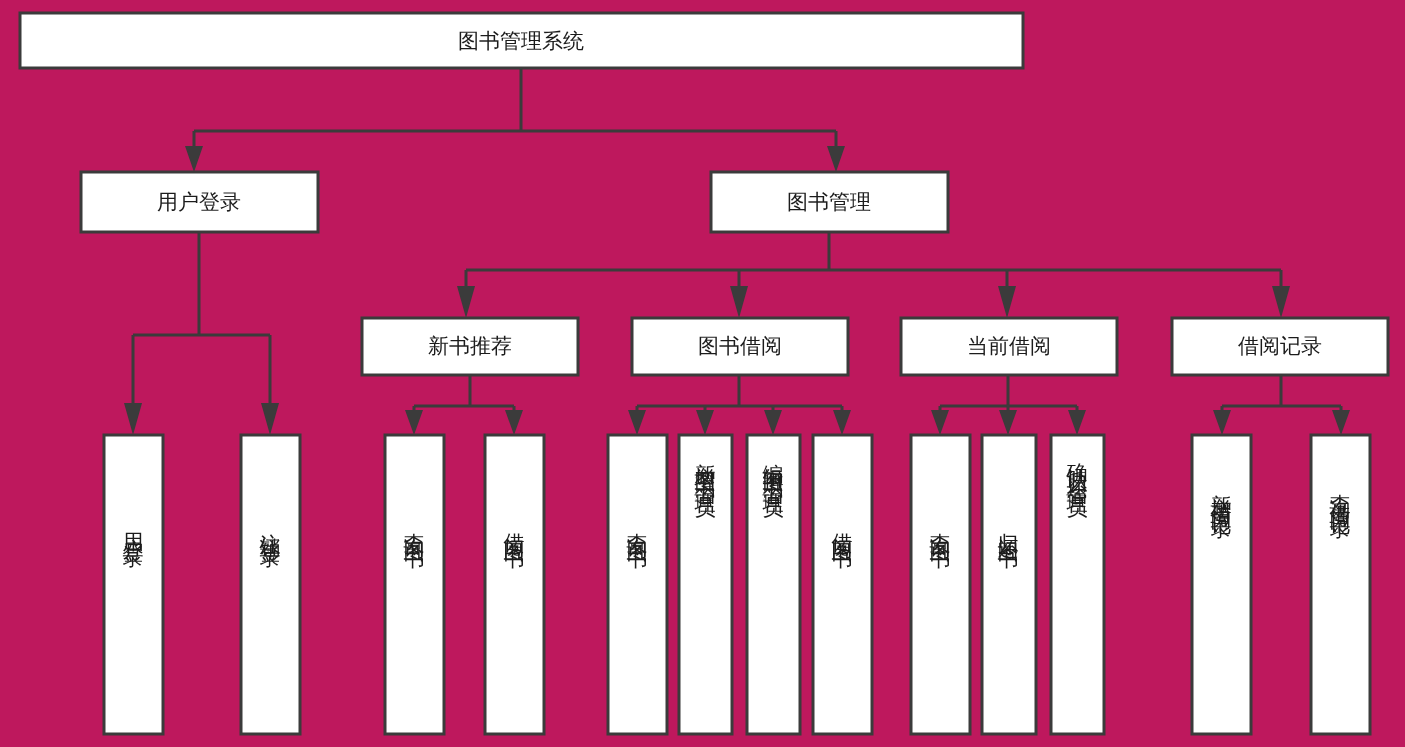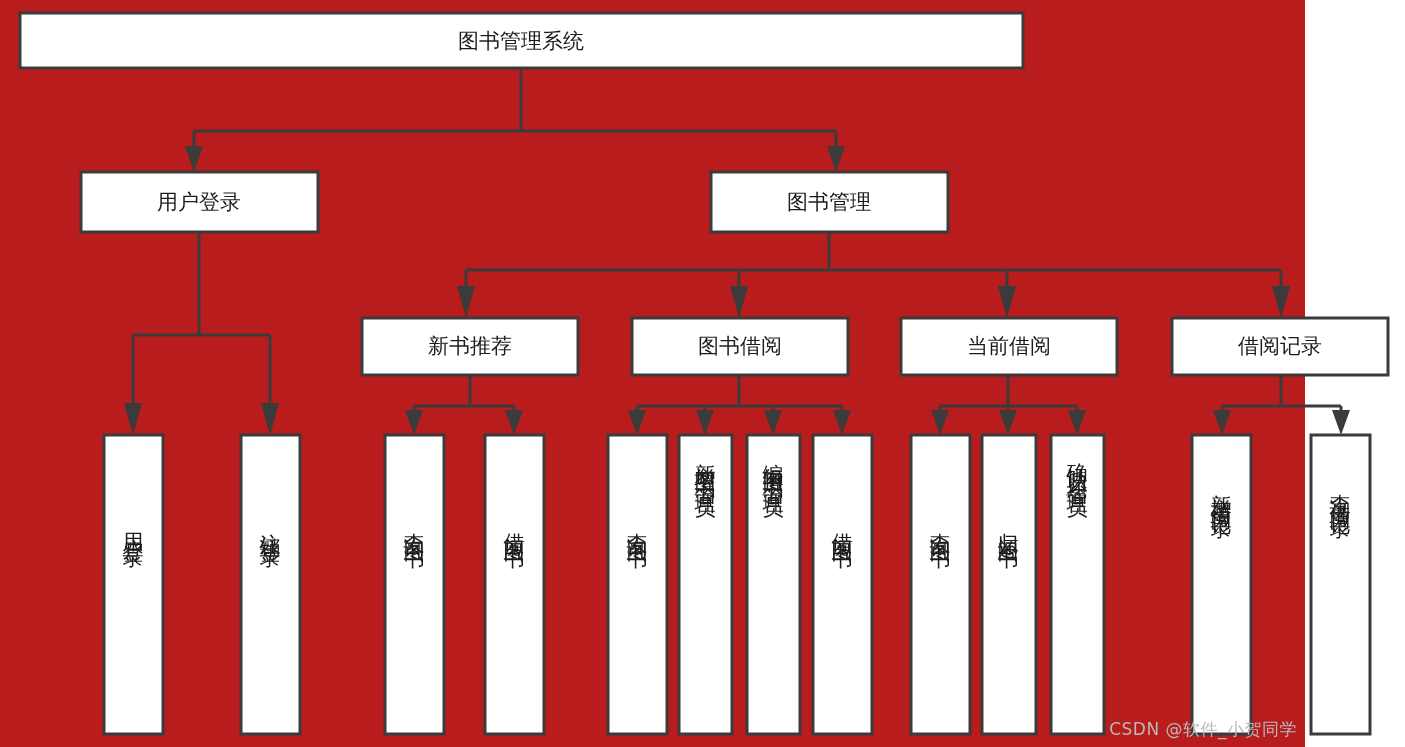--- a/index.html
+++ b/index.html
@@ -8,23 +8,23 @@
     background: #ffffff;
   }
   body {
     width: 1405px;
     height: 747px;
     overflow: hidden;
     font-family: "DejaVu Sans", "Liberation Sans", sans-serif;
   }
   #diagram-root {
     position: relative;
-    width: 1305px;
+    width: 1405px;
     height: 747px;
-    background: #b91c1c;
+    background: #be185d;
   }
   svg.flow {
     position: absolute;
     left: 0;
     top: 0;
     width: 1405px;
     height: 747px;
   }
   .node-box {
     fill: #ffffff;
@@ -232,15 +232,14 @@
       <rect class="node-box" x="1192" y="435" width="59" height="299"></rect>
       <text class="node-label-v" x="1221" y="477" text-anchor="start">新增借阅记录</text>
     </g>
     <g>
       <rect class="node-box" x="1311" y="435" width="59" height="299"></rect>
       <text class="node-label-v" x="1340" y="477" text-anchor="start">查询借阅记录</text>
     </g>
 
   </svg>
 
-  <div class="watermark">CSDN @软件_小贺同学</div>
 
 </div>
 
 </body></html>

